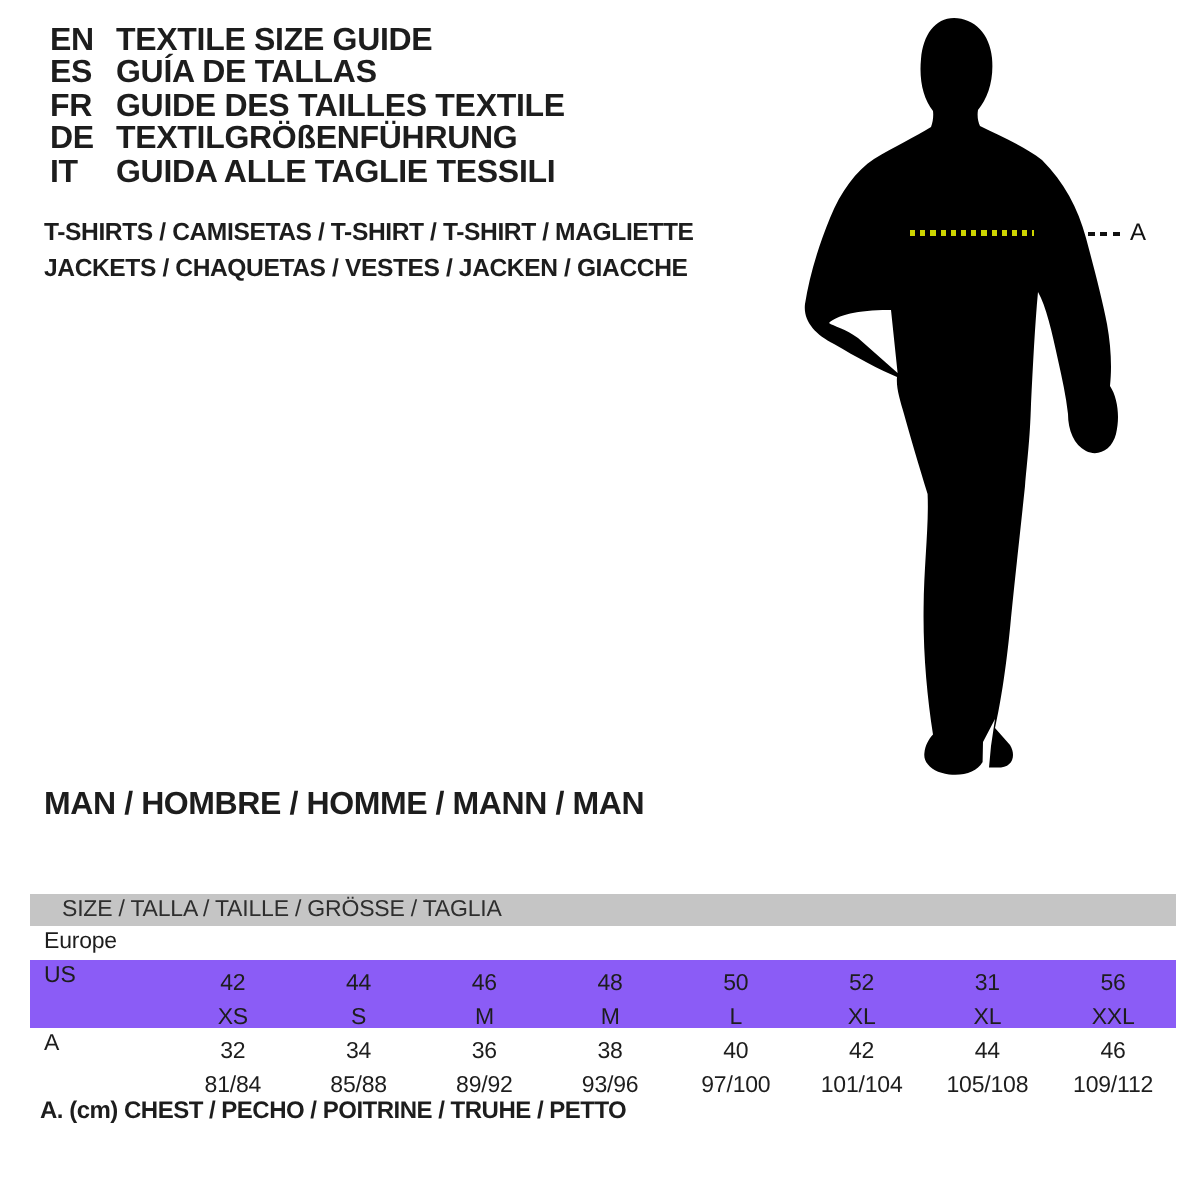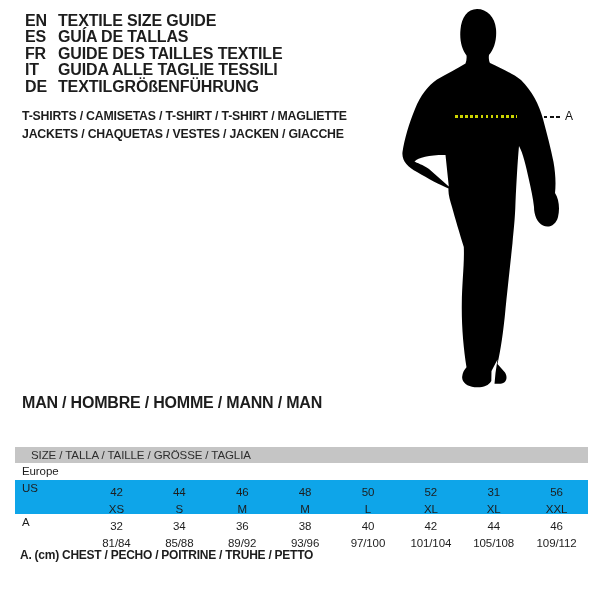--- a/index.html
+++ b/index.html
@@ -19,21 +19,21 @@
     background:repeating-linear-gradient(90deg,#ccd400 0 2.6px,rgba(0,0,0,0) 2.6px 5.1px);}
   .a-dash{position:absolute;left:544px;top:116px;width:18px;height:1.8px;
     background:repeating-linear-gradient(90deg,#111 0 3.5px,rgba(0,0,0,0) 3.5px 6.2px);}
   .a-label{position:absolute;left:565px;top:109px;font-size:12px;font-weight:400;color:#111;}
   
   .section-title{position:absolute;left:22px;top:394px;font-weight:700;font-size:16px;letter-spacing:-0.2px;}
   
   .size-table{position:absolute;left:15px;top:447px;width:573px;font-size:11.5px;letter-spacing:-0.1px;}
   .thead{background:#c5c5c5;color:#2e2e2e;height:16px;line-height:16px;padding-left:16px;font-size:11.5px;}
   .trow{display:flex;height:17px;line-height:17px;background:#ffffff;}
-  .trow.shade{background:#0ea5e9;}
+  .trow.shade{background:#8b5cf6;}
   .tlabel{width:70px;padding-left:7px;box-sizing:border-box;text-align:left;}
   .tcell{flex:1;text-align:center;margin-top:21px;}
   
   .footnote{position:absolute;left:20px;top:548px;font-weight:700;font-size:12px;letter-spacing:-0.25px;}
 </style>
 </head>
 <body>
 
 <div class="canvas">
 
@@ -44,26 +44,26 @@
     </div>
     <div class="lang-row">
       <span class="lang-code">ES</span>
       <span>GUÍA DE TALLAS</span>
     </div>
     <div class="lang-row">
       <span class="lang-code">FR</span>
       <span>GUIDE DES TAILLES TEXTILE</span>
     </div>
     <div class="lang-row">
+      <span class="lang-code">DE</span>
+      <span>TEXTILGRÖßENFÜHRUNG</span>
+    </div>
+    <div class="lang-row">
       <span class="lang-code">IT</span>
       <span>GUIDA ALLE TAGLIE TESSILI</span>
-    </div>
-    <div class="lang-row">
-      <span class="lang-code">DE</span>
-      <span>TEXTILGRÖßENFÜHRUNG</span>
     </div>
   </div>
 
   <div class="products">
     <div>T-SHIRTS / CAMISETAS / T-SHIRT / T-SHIRT / MAGLIETTE</div>
     <div>JACKETS / CHAQUETAS / VESTES / JACKEN / GIACCHE</div>
   </div>
 
   <svg class="fig-svg" viewBox="0 0 600 600" aria-hidden="true">
     <path fill="#000000" fill-rule="evenodd" d="

